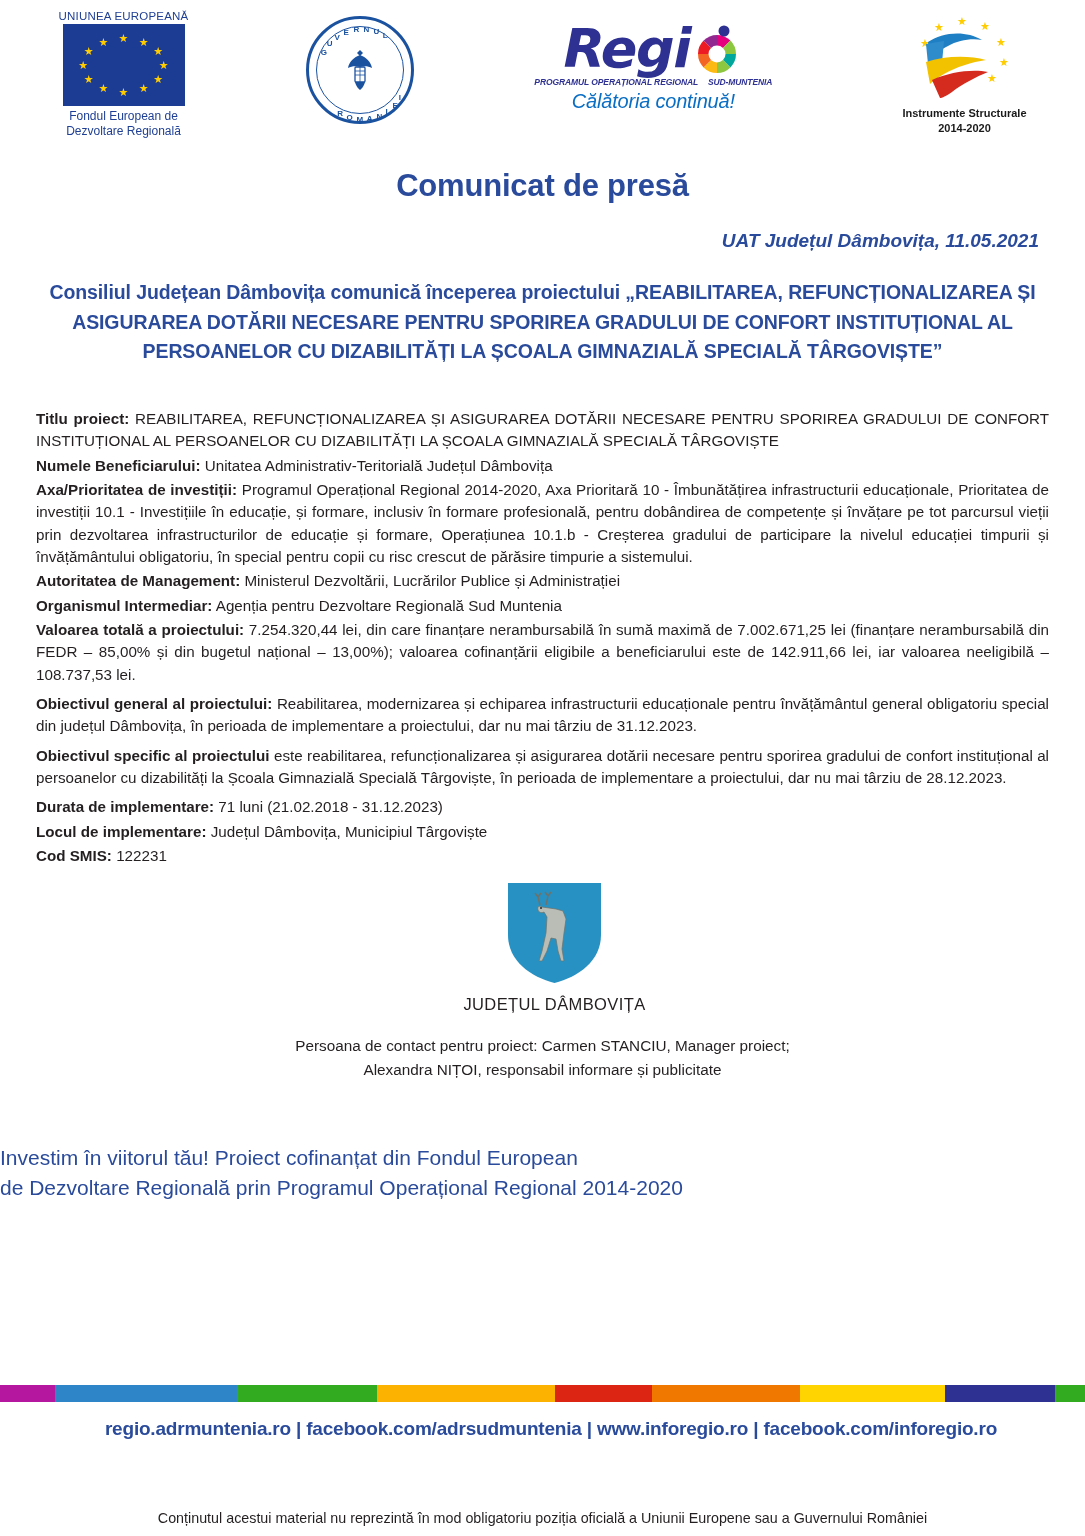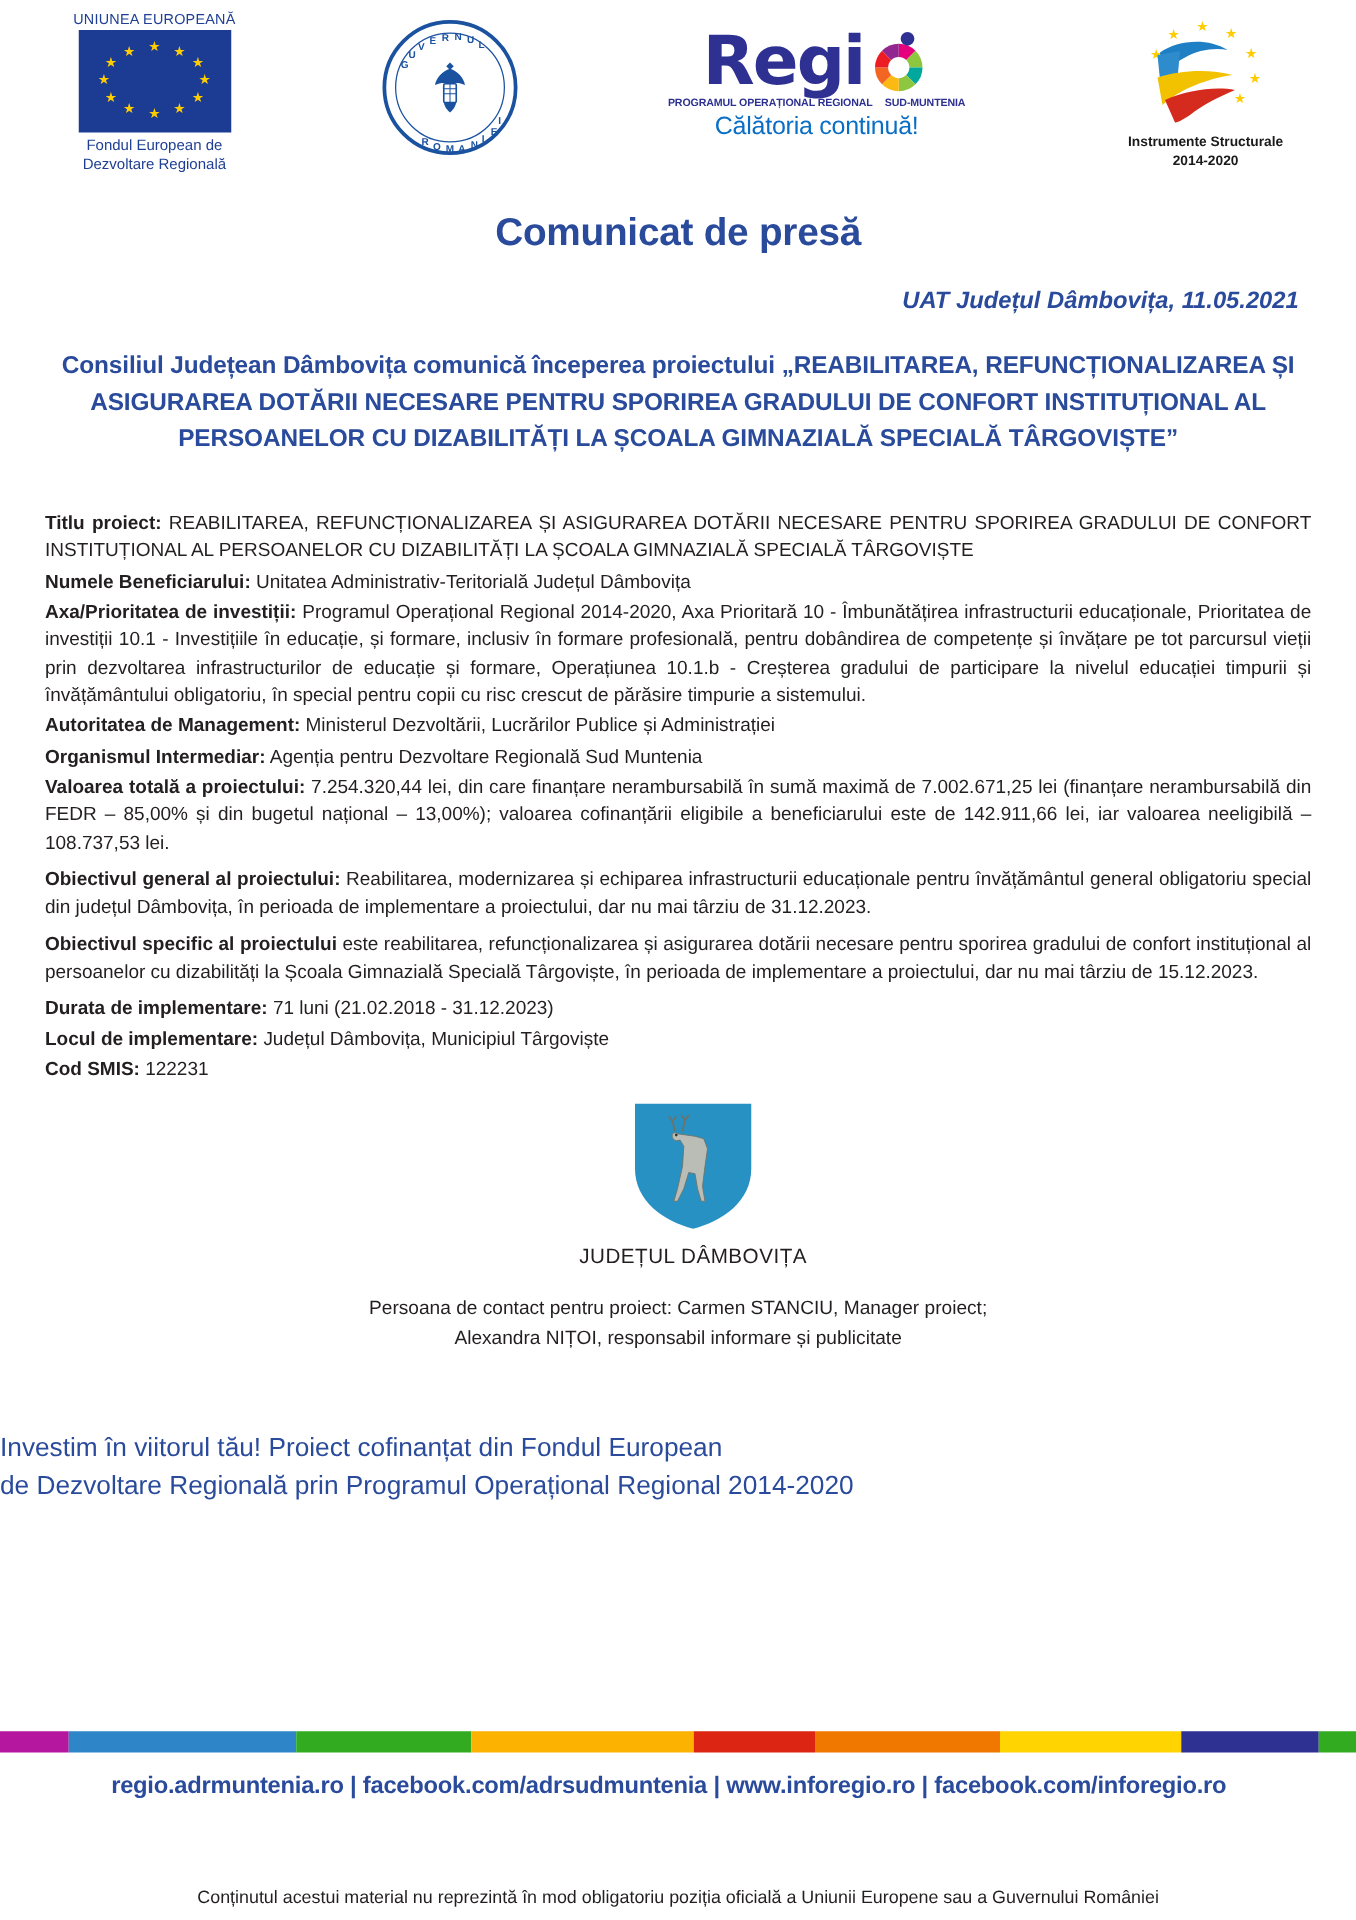--- a/index.html
+++ b/index.html
@@ -91,21 +91,21 @@
   }
   .gov-crest {
     position: absolute;
     left: 50%; top: 50%;
     transform: translate(-50%,-50%);
     width: 34px; height: 44px;
     color: #1b52a0;
   }
 
   
-  .regio-logo { width: 290px; padding-top: 12px; position: relative; }
+  .regio-logo { width: 290px; padding-top: 12px; position: relative; font-style: italic; }
   .regio-word {
     font-family: "DejaVu Sans", sans-serif;
     font-size: 54px;
     font-weight: bold;
     color: #2e3192;
     line-height: 54px;
     letter-spacing: -1.5px;
     display: inline-block;
     position: relative;
   }
@@ -226,21 +226,21 @@
     top: 1385px;
     width: 1085px;
     height: 17px;
     display: flex;
   }
   .color-bar .seg { height: 100%; }
 
   
   .footer-links {
     position: absolute;
-    left: 0; top: 1418px;
+    left: 16px; top: 1418px;
     width: 1070px;
     text-align: center;
     font-size: 19px;
     font-weight: bold;
     color: #2a4b9b;
     letter-spacing: -0.2px;
   }
   .disclaimer {
     position: absolute;
     left: 0; top: 1510px;
@@ -384,21 +384,21 @@
 
   <p class="spaced">
     <span class="lbl">Valoarea totală a proiectului:</span><span> 7.254.320,44 lei, din care finanțare nerambursabilă în sumă maximă de 7.002.671,25 lei (finanțare nerambursabilă din FEDR – 85,00% și din bugetul național – 13,00%); valoarea cofinanțării eligibile a beneficiarului este de 142.911,66 lei, iar valoarea neeligibilă – 108.737,53 lei.</span>
   </p>
 
   <p class="spaced">
     <span class="lbl">Obiectivul general al proiectului:</span><span> Reabilitarea, modernizarea și echiparea infrastructurii educaționale pentru învățământul general obligatoriu special din județul Dâmbovița, în perioada de implementare a proiectului, dar nu mai târziu de 31.12.2023.</span>
   </p>
 
   <p class="spaced">
-    <span class="lbl">Obiectivul specific al proiectului</span><span> este reabilitarea, refuncționalizarea și asigurarea dotării necesare pentru sporirea gradului de confort instituțional al persoanelor cu dizabilități la Școala Gimnazială Specială Târgoviște, în perioada de implementare a proiectului, dar nu mai târziu de 15.12.2023.</span>
+    <span class="lbl">Obiectivul specific al proiectului</span><span> este reabilitarea, refuncționalizarea și asigurarea dotării necesare pentru sporirea gradului de confort instituțional al persoanelor cu dizabilități la Școala Gimnazială Specială Târgoviște, în perioada de implementare a proiectului, dar nu mai târziu de 28.12.2023.</span>
   </p>
 
   <p>
     <span class="lbl">Durata de implementare:</span><span> 71 luni (21.02.2018 - 31.12.2023)</span>
   </p>
 
   <p>
     <span class="lbl">Locul de implementare:</span><span> Județul Dâmbovița, Municipiul Târgoviște</span>
   </p>
 

